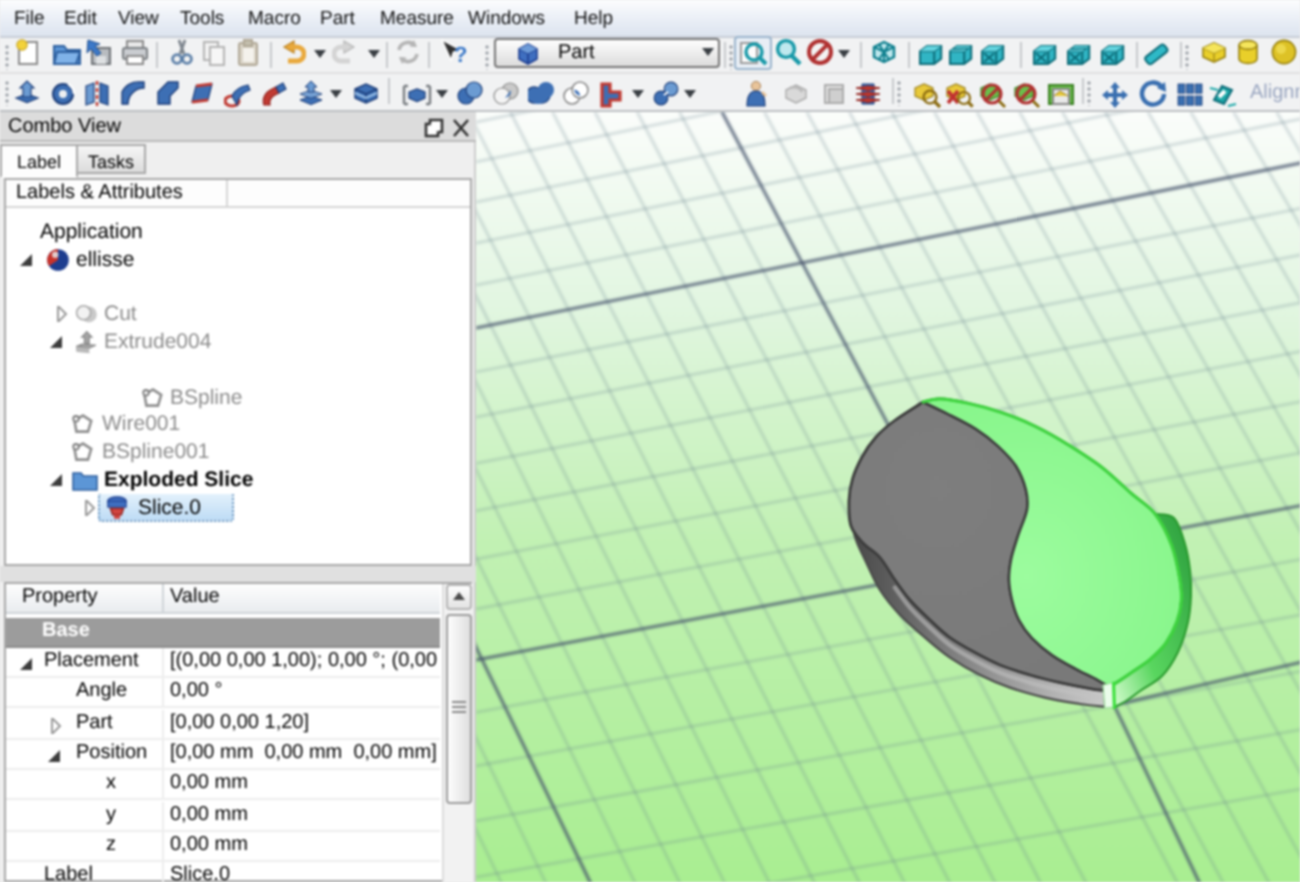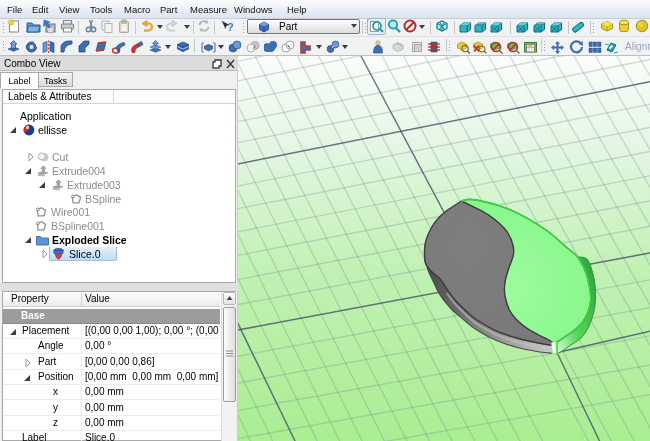--- a/index.html
+++ b/index.html
@@ -388,32 +388,20 @@
           <path d="M7 1 L7 7 L1 7 Z" fill="#3c3c3c"></path>
         </svg>
         <svg class="abs" style="left:34px;top:1px" width="12" height="12" viewBox="0 0 12 12">
           <path d="M1 8.2 L4 7 L11 7.6 L7.5 9.2 Z" fill="#a4a4a4" stroke="#888" stroke-width="0.5"></path>
           <path d="M1 8.2 L4 7 L4.4 9.8 L1.4 11 Z" fill="#8f8f8f"></path>
           <path d="M1 8.2 L7.5 9.2 L7.8 11.6 L1.4 11 Z" fill="#b9b9b9"></path>
           <path d="M5.2 6.6 V3.6 H3.8 L6.4 0.8 L9 3.6 H7.6 V6.9 Z" fill="#a4a4a4" stroke="#8a8a8a" stroke-width="0.6"></path>
         </svg>
         <span class="tlab gray" style="left:49px">Extrude004</span>
       </div>
-<div class="trow" style="left:0;top:88px;width:230px">
-        <svg class="abs" style="left:35px;top:3px" width="8" height="8">
-          <path d="M7 1 L7 7 L1 7 Z" fill="#3c3c3c"></path>
-        </svg>
-        <svg class="abs" style="left:49px;top:1px" width="12" height="12" viewBox="0 0 12 12">
-          <path d="M1 8.2 L4 7 L11 7.6 L7.5 9.2 Z" fill="#a4a4a4" stroke="#888" stroke-width="0.5"></path>
-          <path d="M1 8.2 L4 7 L4.4 9.8 L1.4 11 Z" fill="#8f8f8f"></path>
-          <path d="M1 8.2 L7.5 9.2 L7.8 11.6 L1.4 11 Z" fill="#b9b9b9"></path>
-          <path d="M5.2 6.6 V3.6 H3.8 L6.4 0.8 L9 3.6 H7.6 V6.9 Z" fill="#a4a4a4" stroke="#8a8a8a" stroke-width="0.6"></path>
-        </svg>
-        <span class="tlab gray" style="left:64px">Extrude003</span>
-      </div>
 <div class="trow" style="left:0;top:102px;width:230px">
         <svg class="abs" style="left:67px;top:1px" width="12" height="12" viewBox="0 0 12 12">
           <path d="M2.2 4.2 L6.5 1.8 L10.6 4.4 L9 9.8 L3.2 9.8 Z" fill="none" stroke="#8f8f8f" stroke-width="1.3"></path>
           <circle cx="3" cy="3.4" r="1.4" fill="#f6f6f6" stroke="#7d7d7d" stroke-width="0.9"></circle>
         </svg>
         <span class="tlab gray" style="left:82px">BSpline</span>
       </div>
 <div class="trow" style="left:0;top:115px;width:230px">
         <svg class="abs" style="left:32px;top:1px" width="12" height="12" viewBox="0 0 12 12">
           <path d="M2.2 4.2 L6.5 1.8 L10.6 4.4 L9 9.8 L3.2 9.8 Z" fill="none" stroke="#8f8f8f" stroke-width="1.3"></path>
@@ -473,21 +461,21 @@
 <div class="prow" style="top:47px">
         <span class="pcol1" style="left:35px">Angle</span>
         <span class="pcol2">0,00 °</span>
         <span style="position:absolute;left:78px;top:0;width:1px;height:15px;background:#ededed"></span>
       </div>
 <div class="prow" style="top:63px">
         <svg class="abs" style="left:22px;top:4px" width="6" height="8">
           <path d="M1 0 L5 4 L1 8 Z" fill="none" stroke="#9a9a9a"></path>
         </svg>
         <span class="pcol1" style="left:35px">Part</span>
-        <span class="pcol2">[0,00 0,00 0,86]</span>
+        <span class="pcol2">[0,00 0,00 1,20]</span>
         <span style="position:absolute;left:78px;top:0;width:1px;height:15px;background:#ededed"></span>
       </div>
 <div class="prow" style="top:78px">
         <svg class="abs" style="left:20px;top:4px" width="8" height="8">
           <path d="M7 1 L7 7 L1 7 Z" fill="#3c3c3c"></path>
         </svg>
         <span class="pcol1" style="left:35px">Position</span>
         <span class="pcol2">[0,00 mm&nbsp; 0,00 mm&nbsp; 0,00 mm]</span>
         <span style="position:absolute;left:78px;top:0;width:1px;height:15px;background:#ededed"></span>
       </div>

